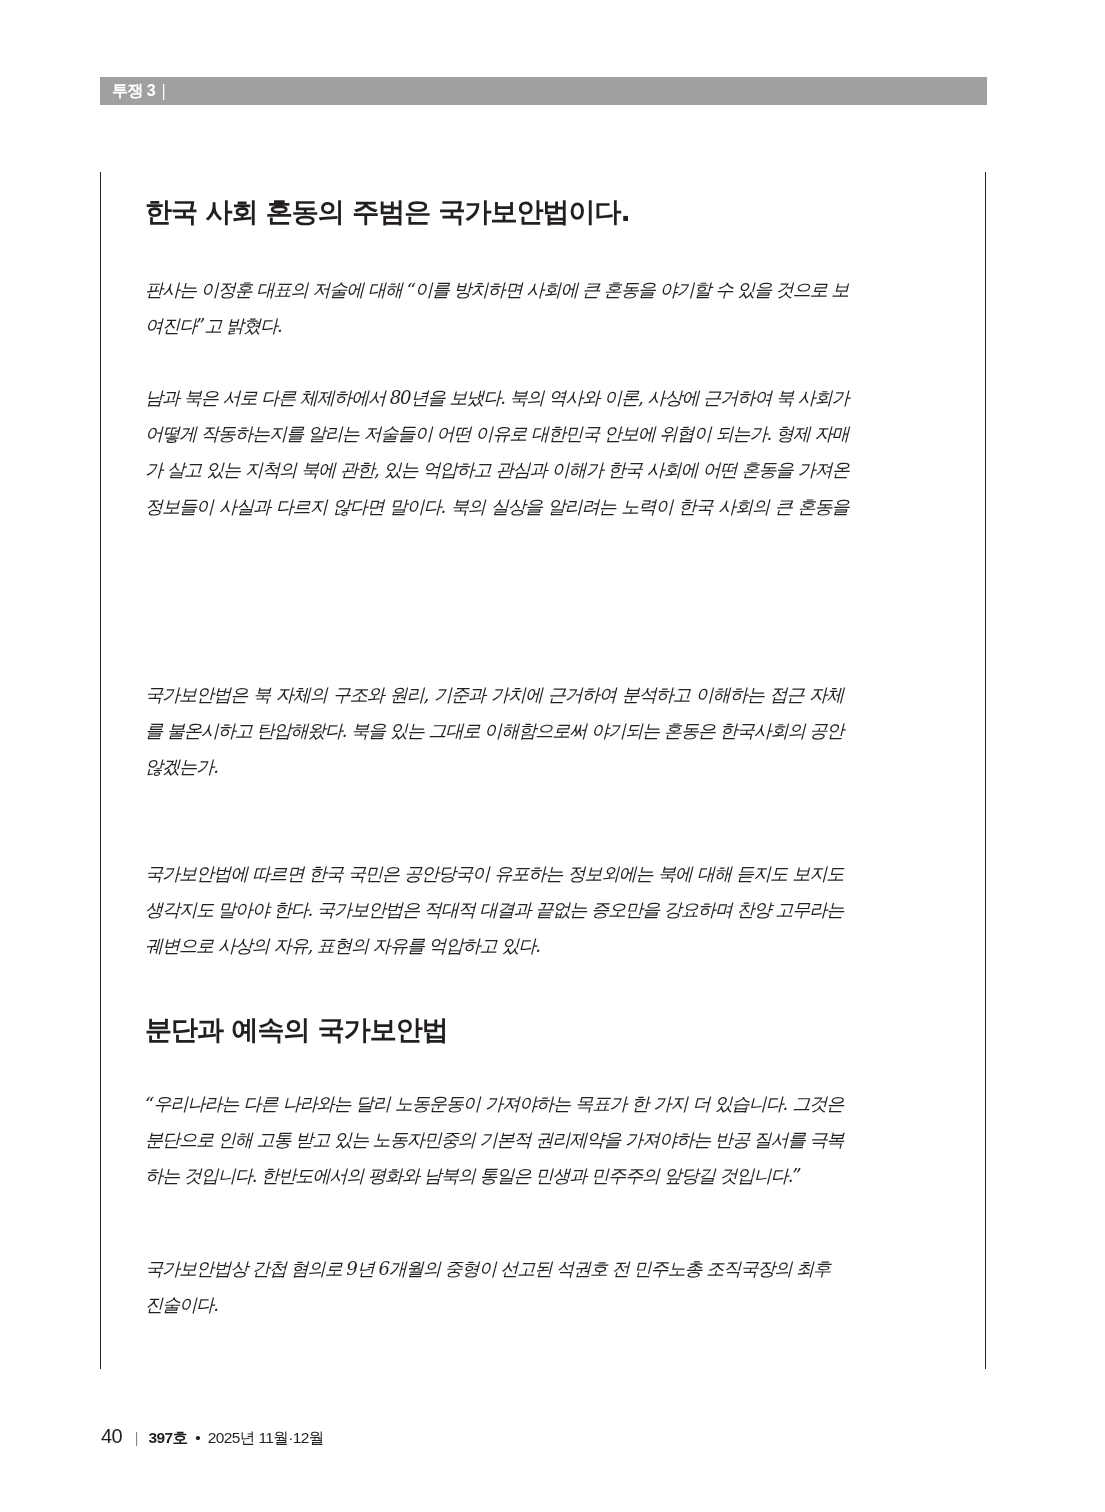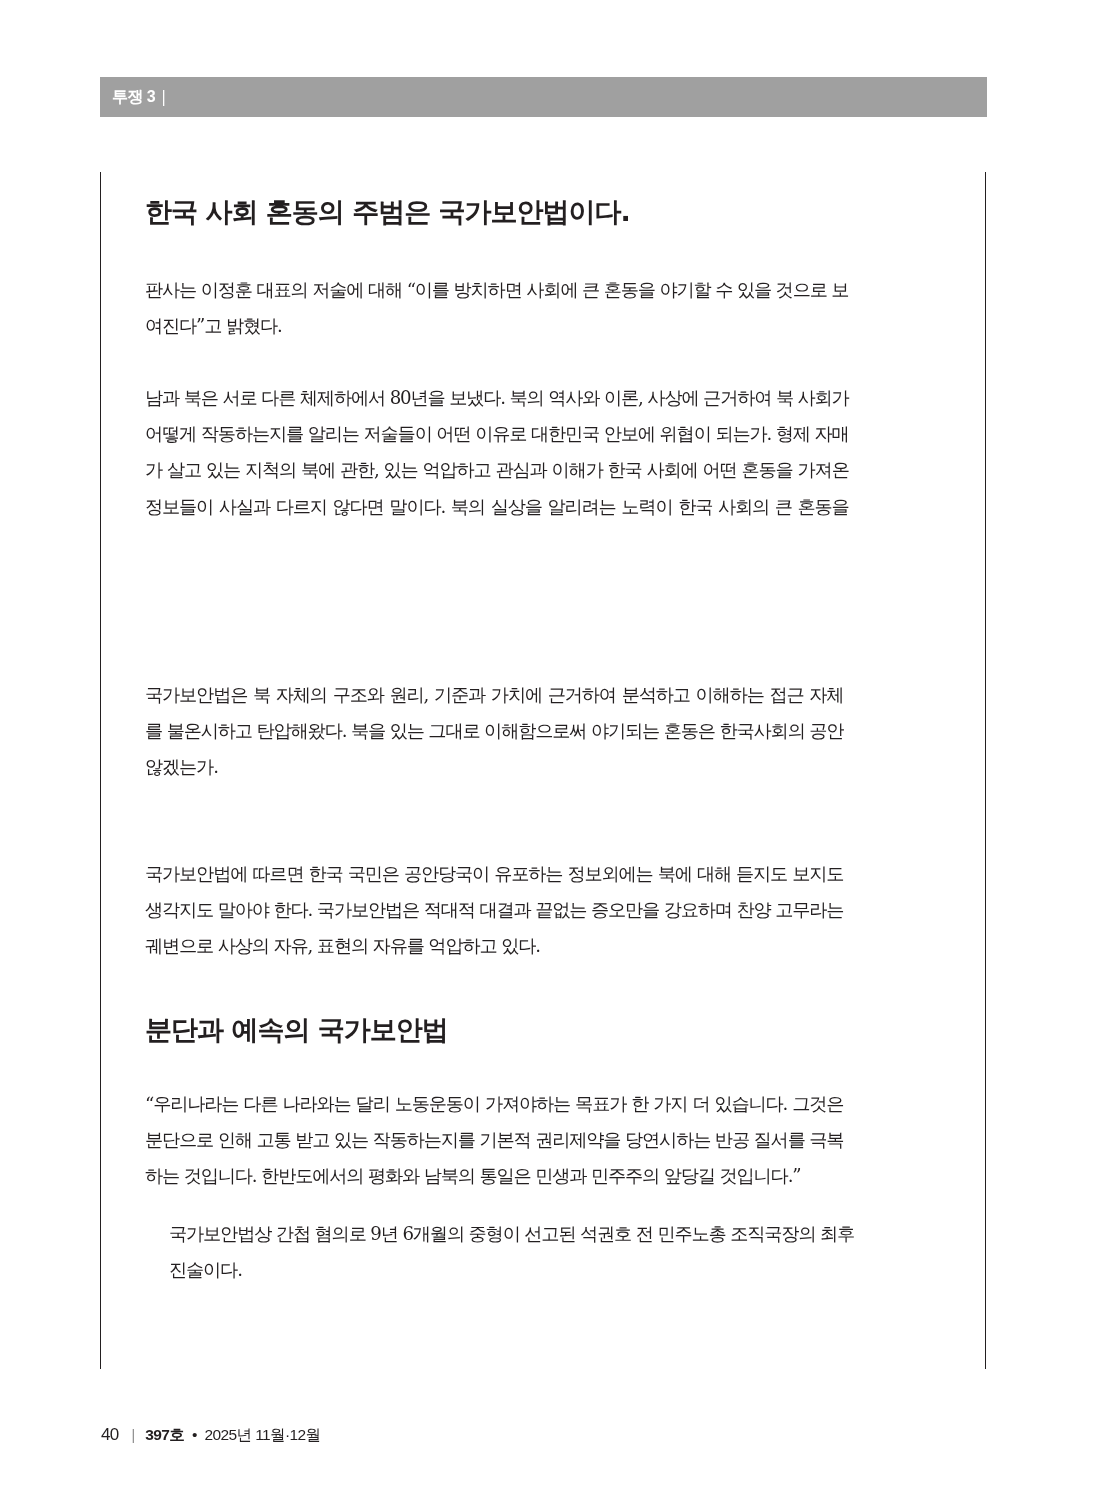--- a/index.html
+++ b/index.html
@@ -13,21 +13,21 @@
       position: relative;
       overflow: hidden;
       font-family: "DejaVu Sans", "Liberation Sans", sans-serif;
       color: #231f20;
     }
     .header-bar {
       position: absolute;
       left: 100px;
       top: 77px;
       width: 887px;
-      height: 40px;
+      height: 28px;
       background: #a0a0a0;
       display: flex;
       align-items: center;
       padding-left: 12px;
       box-sizing: border-box;
       color: #ffffff;
       font-size: 15.5px;
       letter-spacing: -0.6px;
       white-space: nowrap;
     }
@@ -65,49 +65,50 @@
     }
     .para {
       font-family: "DejaVu Serif", "Liberation Serif", serif;
       font-size: 18.2px;
       line-height: 36.2px;
       letter-spacing: -1.15px;
       margin: 0;
       text-align: justify;
       word-break: keep-all;
       color: #231f20;
+      font-style: italic;
     }
     .para .line {
       display: block;
       white-space: nowrap;
       text-align: justify;
       text-align-last: justify;
     }
     .para .line.last {
       text-align-last: left;
     }
     .h1 { position: absolute; top: 0px; }
     .p1 { position: absolute; top: 82px; }
     .p2 { position: absolute; top: 190px; }
     .p3 { position: absolute; top: 487px; }
     .p4 { position: absolute; top: 666px; }
     .h2 { position: absolute; top: 818px; }
     .p5 { position: absolute; top: 896px; }
-    .p6 { position: absolute; top: 1026px; margin-left: 24px; }
+    .p6 { position: absolute; top: 1061px; }
     .footer {
       position: absolute;
       left: 101px;
       top: 1425px;
       font-size: 15.5px;
       letter-spacing: -0.6px;
       color: #231f20;
       white-space: nowrap;
       font-family: "Liberation Sans", "DejaVu Sans", sans-serif;
     }
-    .footer .page-num { font-size: 17px; }
+    .footer .page-num { font-size: 20px; }
     .footer .bar { color: #888; margin: 0 7px 0 9px; font-size: 14px; }
     .footer .issue { font-weight: bold; }
     .footer .dot { margin: 0 4px; }
   </style>
 </head>
 <body>
 
 <div class="header-bar">
   <span class="section">투쟁 3</span>
   <span class="sep">|</span>
@@ -140,21 +141,21 @@
   <p class="para p4">
     <span class="line">국가보안법에 따르면 한국 국민은 공안당국이 유포하는 정보외에는 북에 대해 듣지도 보지도</span>
     <span class="line">생각지도 말아야 한다. 국가보안법은 적대적 대결과 끝없는 증오만을 강요하며 찬양 고무라는</span>
     <span class="line last">궤변으로 사상의 자유, 표현의 자유를 억압하고 있다.</span>
   </p>
 
   <h2 class="heading h2">분단과 예속의 국가보안법</h2>
 
   <p class="para p5">
     <span class="line">“우리나라는 다른 나라와는 달리 노동운동이 가져야하는 목표가 한 가지 더 있습니다. 그것은</span>
-    <span class="line">분단으로 인해 고통 받고 있는 작동하는지를 기본적 권리제약을 당연시하는 반공 질서를 극복</span>
+    <span class="line">분단으로 인해 고통 받고 있는 노동자민중의 기본적 권리제약을 가져야하는 반공 질서를 극복</span>
     <span class="line last">하는 것입니다. 한반도에서의 평화와 남북의 통일은 민생과 민주주의 앞당길 것입니다.”</span>
   </p>
 
   <p class="para p6">
     <span class="line">국가보안법상 간첩 혐의로 9년 6개월의 중형이 선고된 석권호 전 민주노총 조직국장의 최후</span>
     <span class="line last">진술이다.</span>
   </p>
 </div>
 
 <div class="footer">

